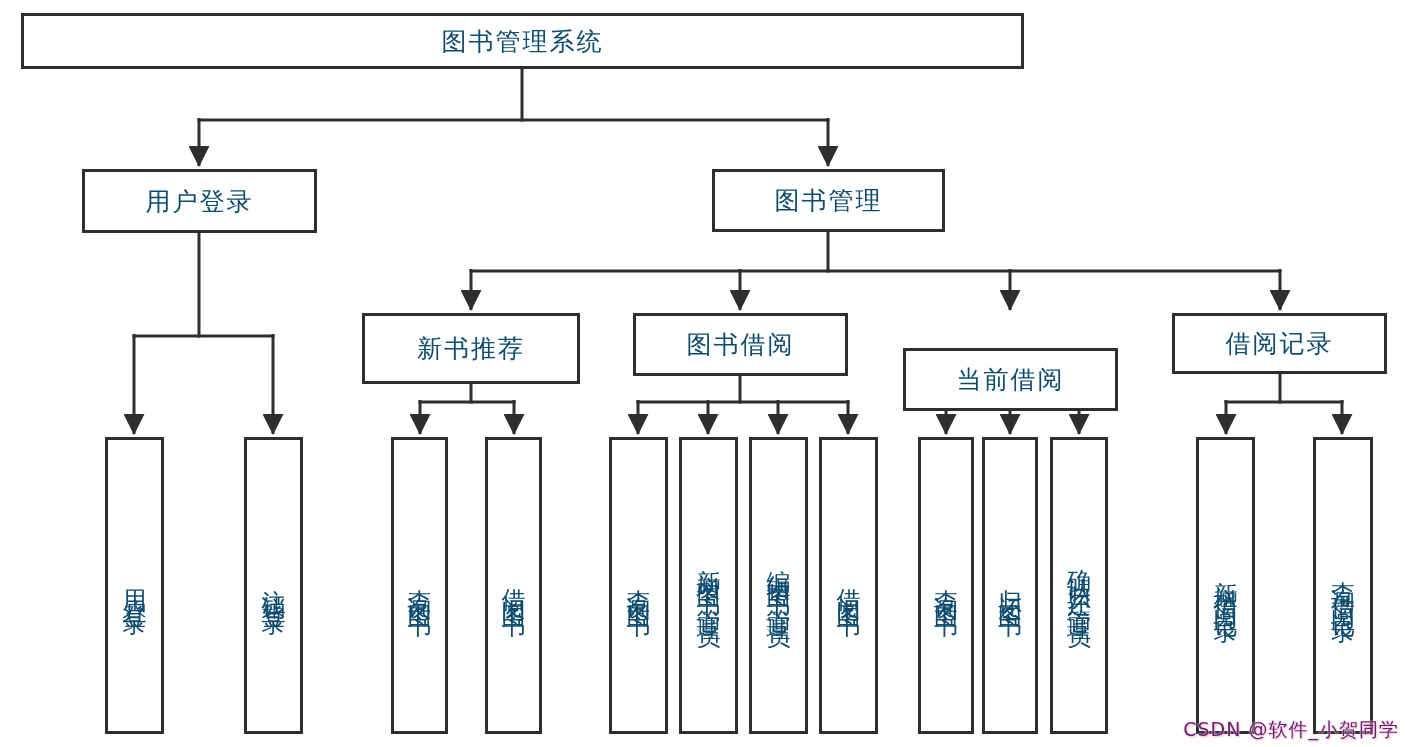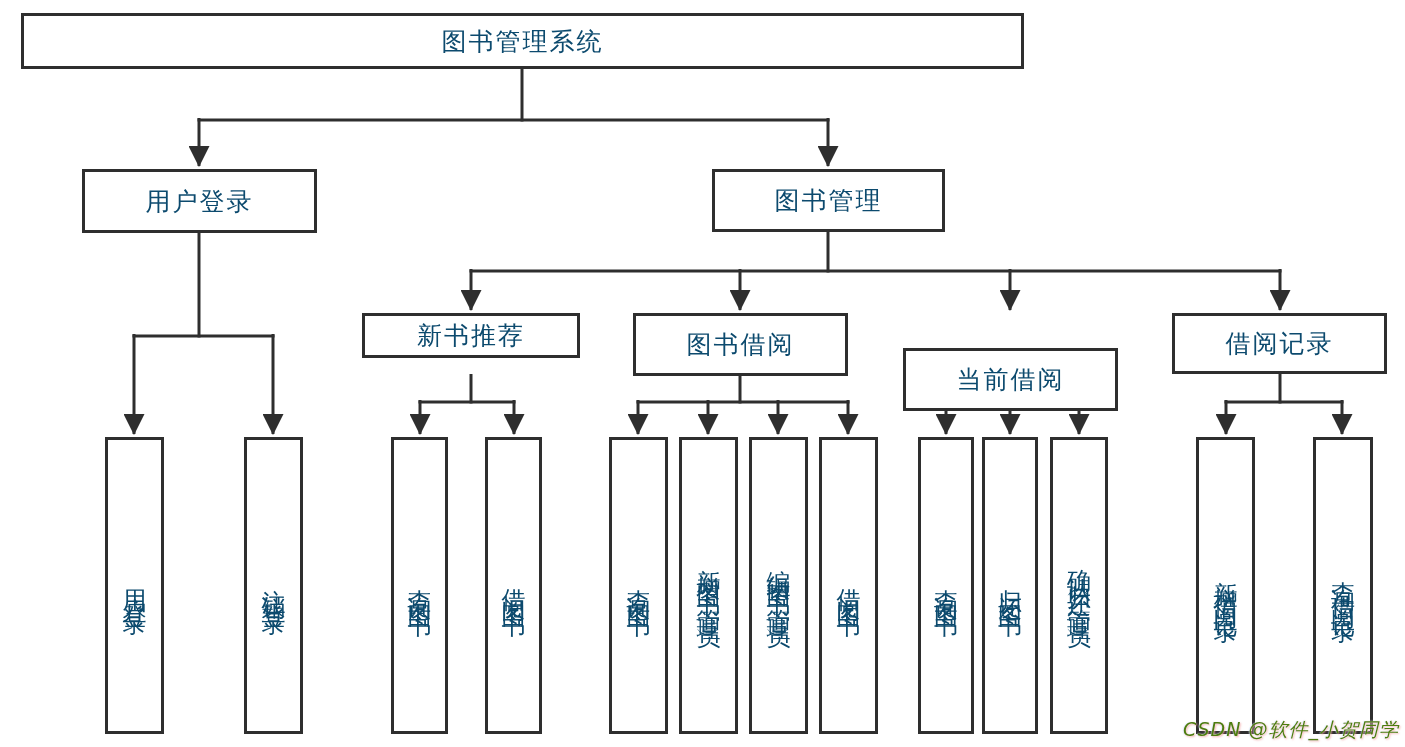--- a/index.html
+++ b/index.html
@@ -38,26 +38,25 @@
     letter-spacing: 8px;
     line-height: 1;
     white-space: normal;
   }
   #watermark {
     position: absolute;
     right: 6px;
     bottom: 4px;
     font-size: 19px;
     letter-spacing: 1px;
-    color: #4d7c0f;
+    color: #701a75;
     text-shadow: 0 0 2px rgba(255,255,255,0.95),
                  1px 1px 2px rgba(235,120,120,0.65),
                  -1px 0 1px rgba(150,190,255,0.35);
     z-index: 5;
-    font-style: italic;
   }
 </style>
 </head>
 <body>
 
 <div id="canvas">
 
   <svg id="wires" viewBox="0 0 1405 747" xmlns="http://www.w3.org/2000/svg">
     <defs>
       <marker id="arrow" viewBox="0 0 10 10" refX="9.5" refY="5" markerWidth="7" markerHeight="7" orient="auto-start-reverse">
@@ -106,21 +105,21 @@
       <path d="M1226 400 L1226 434" marker-end="url(#arrow)"></path>
       <path d="M1342 400 L1342 434" marker-end="url(#arrow)"></path>
     </g>
   </svg>
 
   <div class="node" style="left:21px; top:13px; width:1003px; height:56px;">图书管理系统</div>
 
   <div class="node" style="left:82px; top:169px; width:235px; height:64px;">用户登录</div>
   <div class="node" style="left:712px; top:169px; width:233px; height:63px;">图书管理</div>
 
-  <div class="node" style="left:362px; top:313px; width:218px; height:45px;">新书推荐</div>
+  <div class="node" style="left:362px; top:313px; width:218px; height:71px;">新书推荐</div>
   <div class="node" style="left:633px; top:313px; width:215px; height:63px;">图书借阅</div>
   <div class="node" style="left:903px; top:313px; width:215px; height:63px;margin-top:35px;">当前借阅</div>
   <div class="node" style="left:1172px; top:313px; width:215px; height:61px;">借阅记录</div>
 
   <div class="node v" style="left:105px; top:437px; width:59px; height:297px;">用户登录</div>
   <div class="node v" style="left:244px; top:437px; width:59px; height:297px;">注销登录</div>
 
   <div class="node v" style="left:391px; top:437px; width:57px; height:297px;">查询图书</div>
   <div class="node v" style="left:485px; top:437px; width:57px; height:297px;">借阅图书</div>
 

